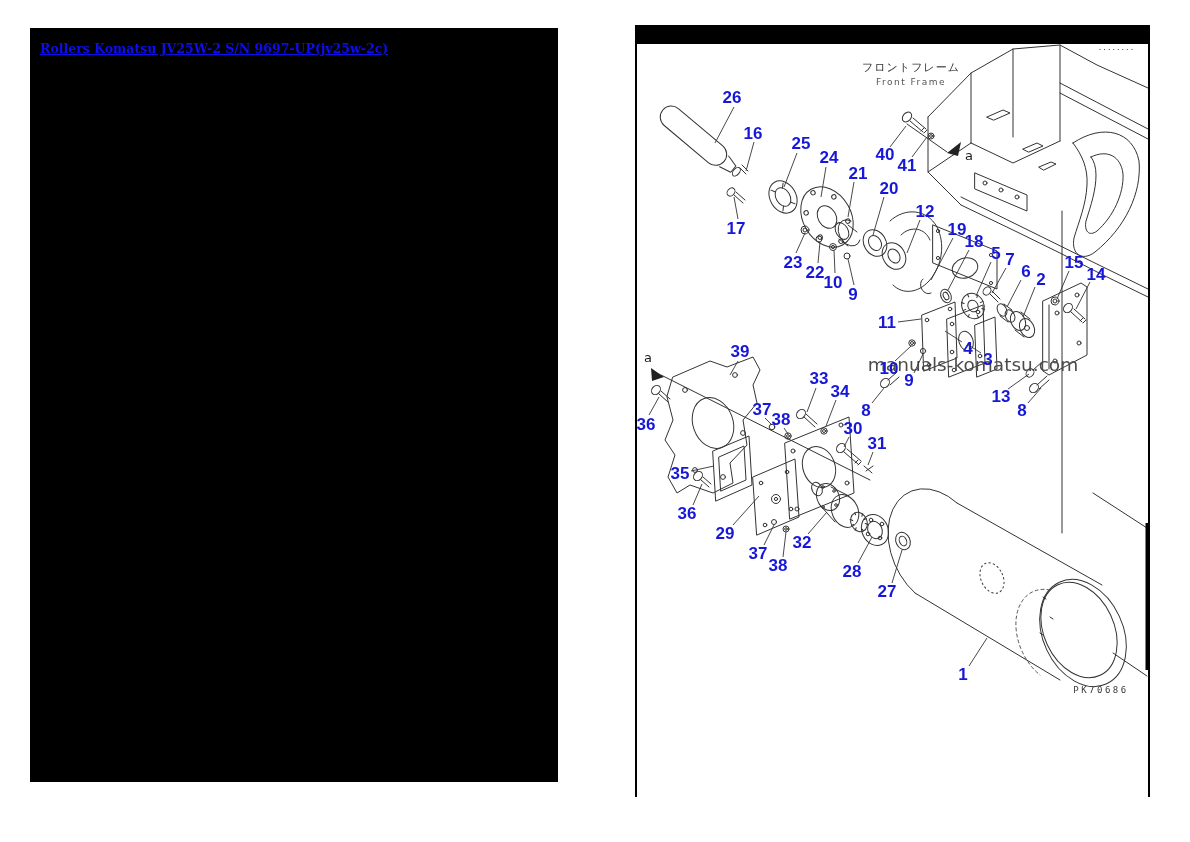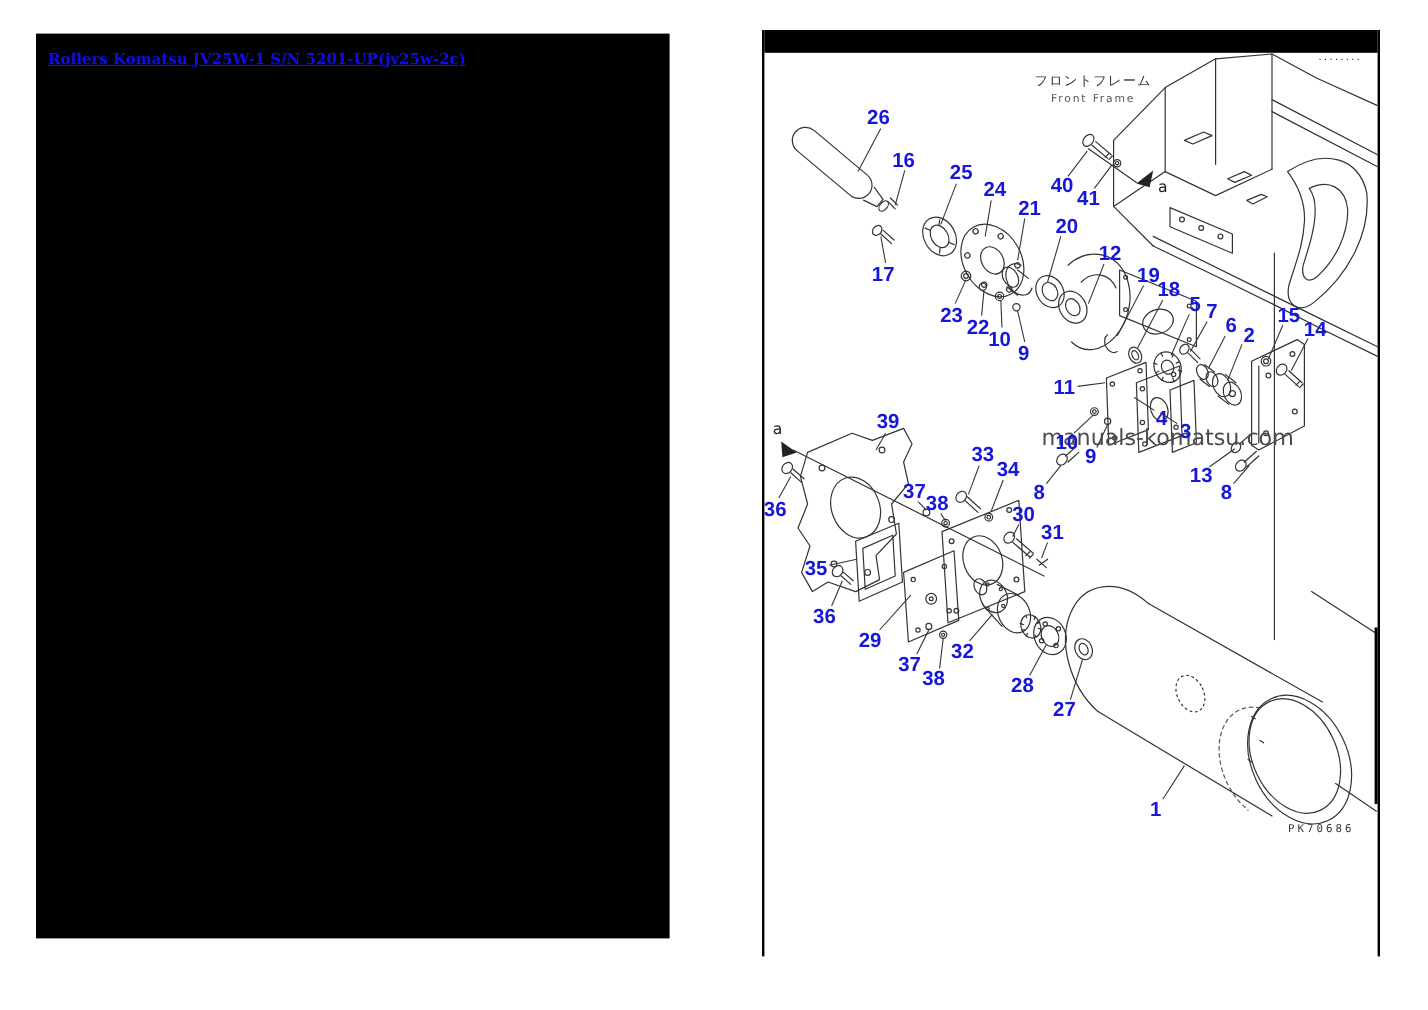--- a/index.html
+++ b/index.html
@@ -21,21 +21,21 @@
   .hjp{font-family:"DejaVu Sans",sans-serif;font-size:11px;fill:#333;letter-spacing:1px}
   .hen{font-family:"DejaVu Sans",sans-serif;font-size:9px;fill:#555;letter-spacing:1.5px}
   .pk{font-family:"DejaVu Sans Mono",monospace;font-size:9px;fill:#3a3a3a;letter-spacing:2.5px}
   .dots{font-family:"DejaVu Sans",sans-serif;font-size:8px;fill:#1a1a1a;letter-spacing:2px}
   .ldr{stroke:#333;stroke-width:0.9}
 </style>
 </head>
 <body>
 
 <div class="left-cover" style="background: rgb(0, 0, 0);">
-  <a href="#" style="color: rgb(13, 13, 238);">Rollers Komatsu JV25W-1 S/N 5201-UP(jv25w-2c)</a>
+  <a href="#" style="color: rgb(13, 13, 238);">Rollers Komatsu JV25W-2 S/N 9697-UP(jv25w-2c)</a>
 </div>
 
 <div class="panel">
   <div class="topbar"></div>
 
   <svg width="511" height="772" viewBox="2 0 511 772">
 
     <text class="dots" x="482" y="25" text-anchor="middle">........</text>
 
     <text class="hjp" x="276" y="46" text-anchor="middle">フロントフレーム</text>

